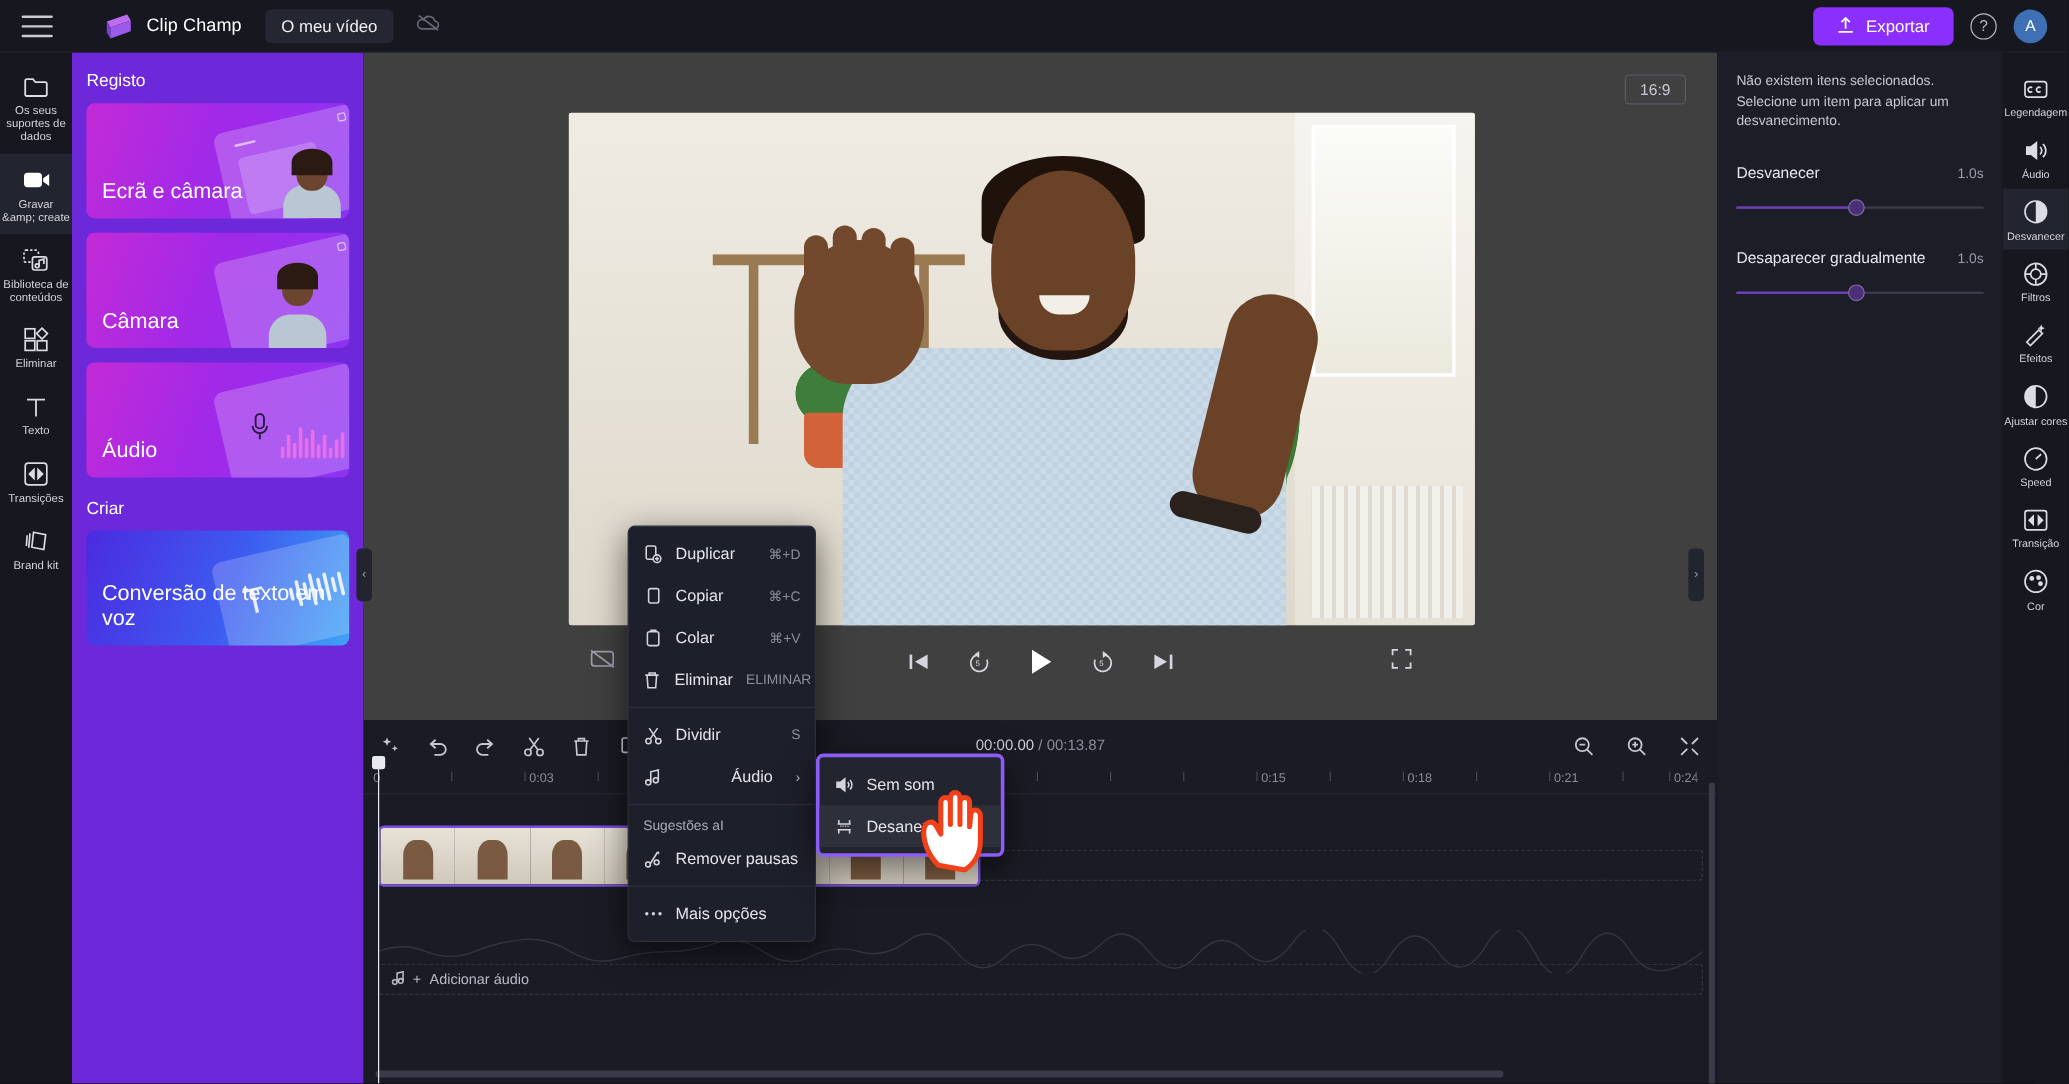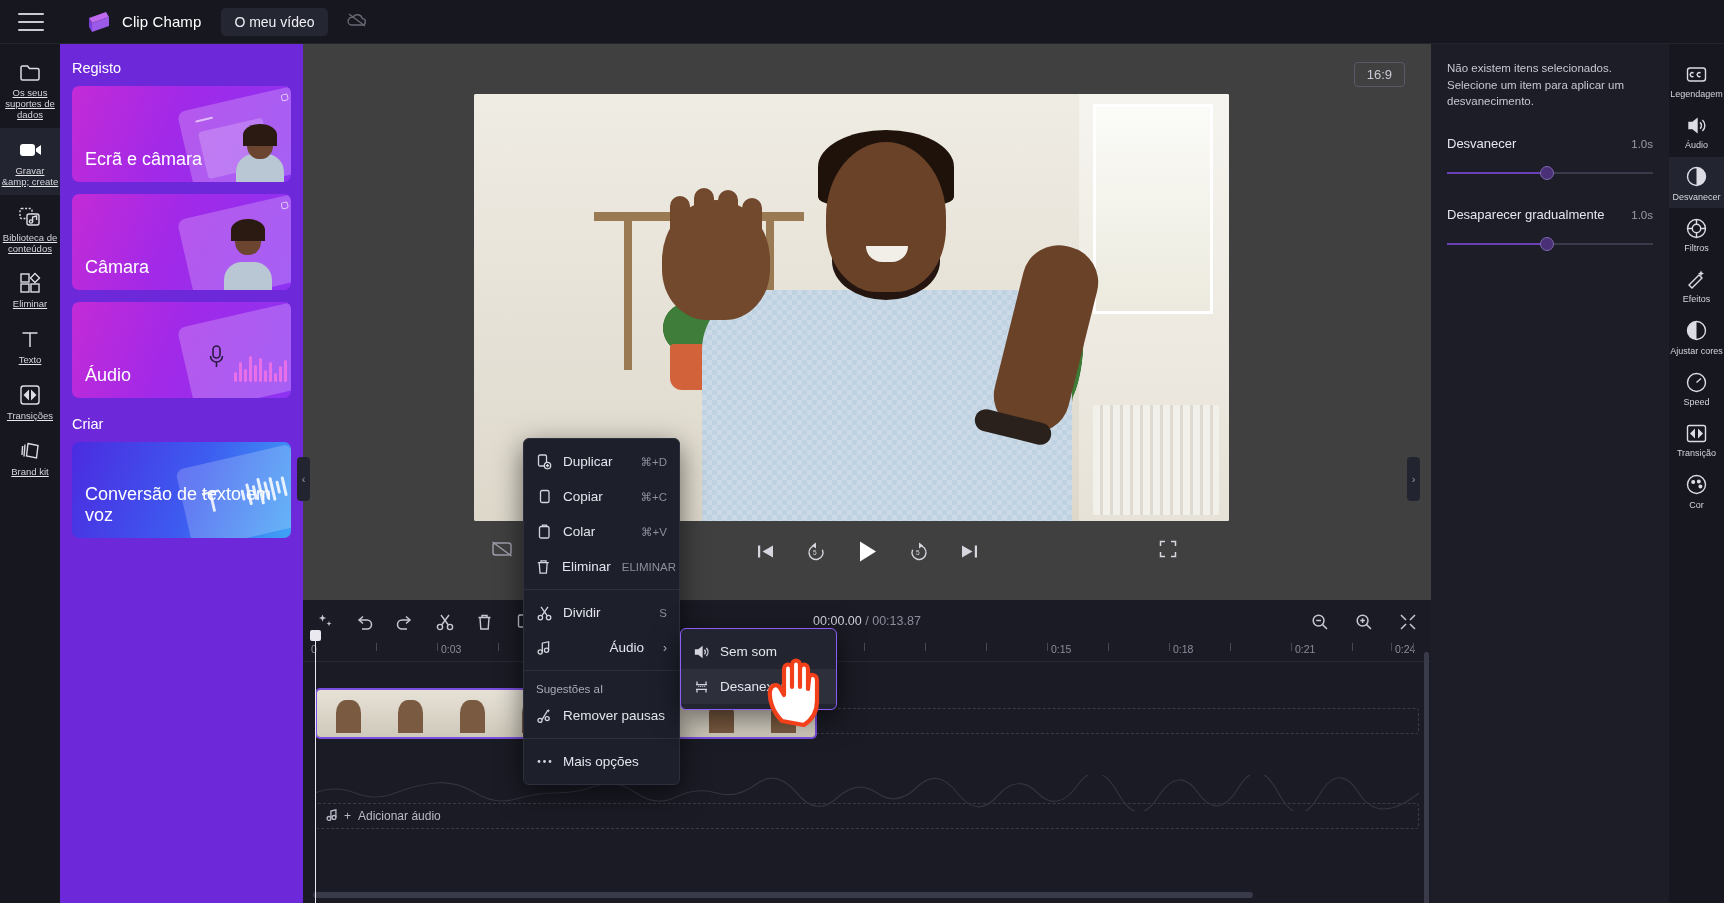--- a/index.html
+++ b/index.html
@@ -40,21 +40,20 @@
     color: #b9bac4; cursor: pointer; }
   .avatar { width: 28px; height: 28px; border-radius: 50%; background: #3f6fb5;
     display: flex; align-items: center; justify-content: center; font-size: 13px;
     color: #fff; cursor: pointer; }
 
   
   .rail {
     position: absolute; top: 44px; left: 0; width: 60px; height: 859px;
     background: #16171f; display: flex; flex-direction: column; align-items: center;
     padding-top: 6px;
-    text-decoration: underline;
   }
   .rail-item { width: 60px; padding: 9px 2px 7px; display: flex; flex-direction: column;
     align-items: center; gap: 3px; cursor: pointer; }
   .rail-item.active { background: #22242f; }
   .rail-ico { height: 26px; display: flex; align-items: center; justify-content: center; }
   .rail-lbl { font-size: 9.5px; color: #d4d5dc; text-align: center; line-height: 1.15;
     width: 58px; word-wrap: break-word; }
 
   
   .panel {
@@ -218,21 +217,21 @@
       box-shadow: 0 8px 28px rgba(0,0,0,.55); }
   .ctx-item { height: 35px; display: flex; align-items: center; padding: 0 12px;
       font-size: 13.5px; color: #e4e5ec; cursor: pointer; gap: 11px; }
   .ctx-ico { width: 16px; display: flex; justify-content: center; color: #d3d4dc; }
   .ctx-key { margin-left: auto; font-size: 11.5px; color: #8d8e9d; }
   .ctx-sep { height: 1px; background: #2d2f3d; margin: 5px 0; }
   .ctx-section { padding: 7px 12px 3px; font-size: 11.5px; color: #a9aab8; }
   .ctx-arrow { margin-left: auto; color: #b9bac7; font-size: 12px; }
 
   .submenu { position: absolute; left: 680px; top: 628px; width: 157px; background: #22242f;
-      border: 1px solid #8b5cf6; border-radius: 6px; padding: 5px 0; z-index: 61;
+      border: 3px solid #8b5cf6; border-radius: 6px; padding: 5px 0; z-index: 61;
       box-shadow: 0 8px 28px rgba(0,0,0,.55); }
   .submenu .ctx-item.sel { background: #2d2f3b; }
 
   
   .hand-cursor { position: absolute; left: 764px; top: 655px; z-index: 80; }
 </style>
 </head>
 <body>
 
 <div id="app">
@@ -252,20 +251,32 @@
         </svg>
       </div>
       <span class="brand-name">Clip Champ</span>
     </div>
     <div class="proj-chip">O meu vídeo</div>
     <div class="cloud-ico">
       <svg width="22" height="18" viewBox="0 0 22 18" fill="none" stroke="#a9aab8" stroke-width="1.4">
         <path d="M5 14h11a3.2 3.2 0 0 0 .3-6.4A5 5 0 0 0 7 6.4 3.8 3.8 0 0 0 5 14z"></path>
         <path d="M3 3 L19 15" stroke="#a9aab8"></path>
       </svg>
+    </div>
+    <div class="topbar-right">
+      <button class="export-btn">
+        <span>
+          <svg width="14" height="15" viewBox="0 0 14 15" fill="none" stroke="#fff" stroke-width="1.5">
+            <path d="M7 11V2M3.5 5.5L7 2l3.5 3.5M1 13.5h12"></path>
+          </svg>
+        </span>
+        <span>Exportar</span>
+      </button>
+      <div class="help-ico">?</div>
+      <div class="avatar">A</div>
     </div>
   </div>
 
   <div class="rail">
     <div class="rail-item">
       <span class="rail-ico">
         <svg width="23" height="21" viewBox="0 0 23 21" fill="none" stroke="#dcdde4" stroke-width="1.5">
           <path d="M2 5.5a1.5 1.5 0 0 1 1.5-1.5h5l2 2.5h8A1.5 1.5 0 0 1 20 8v8.5a1.5 1.5 0 0 1-1.5 1.5h-15A1.5 1.5 0 0 1 2 16.5z"></path>
         </svg>
       </span>

